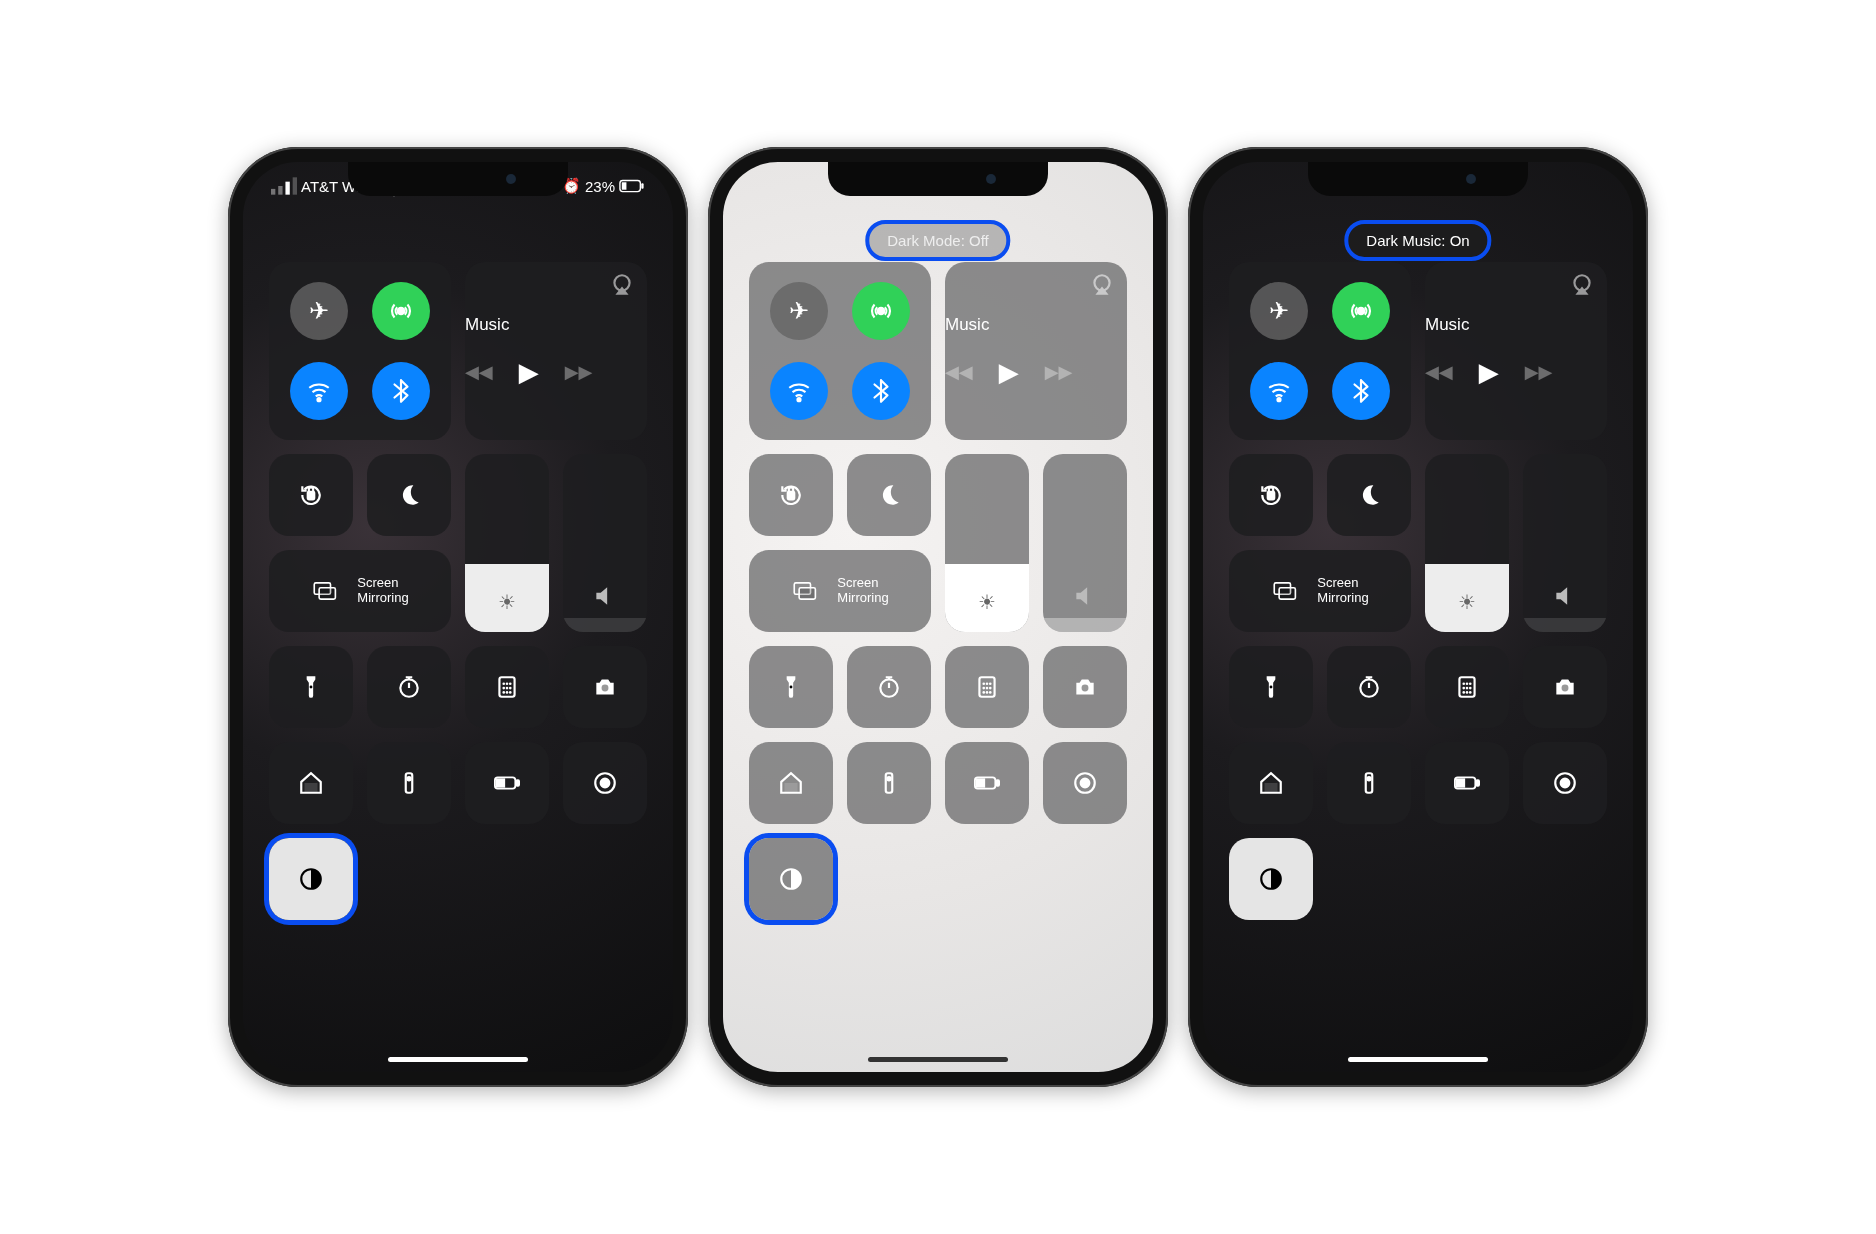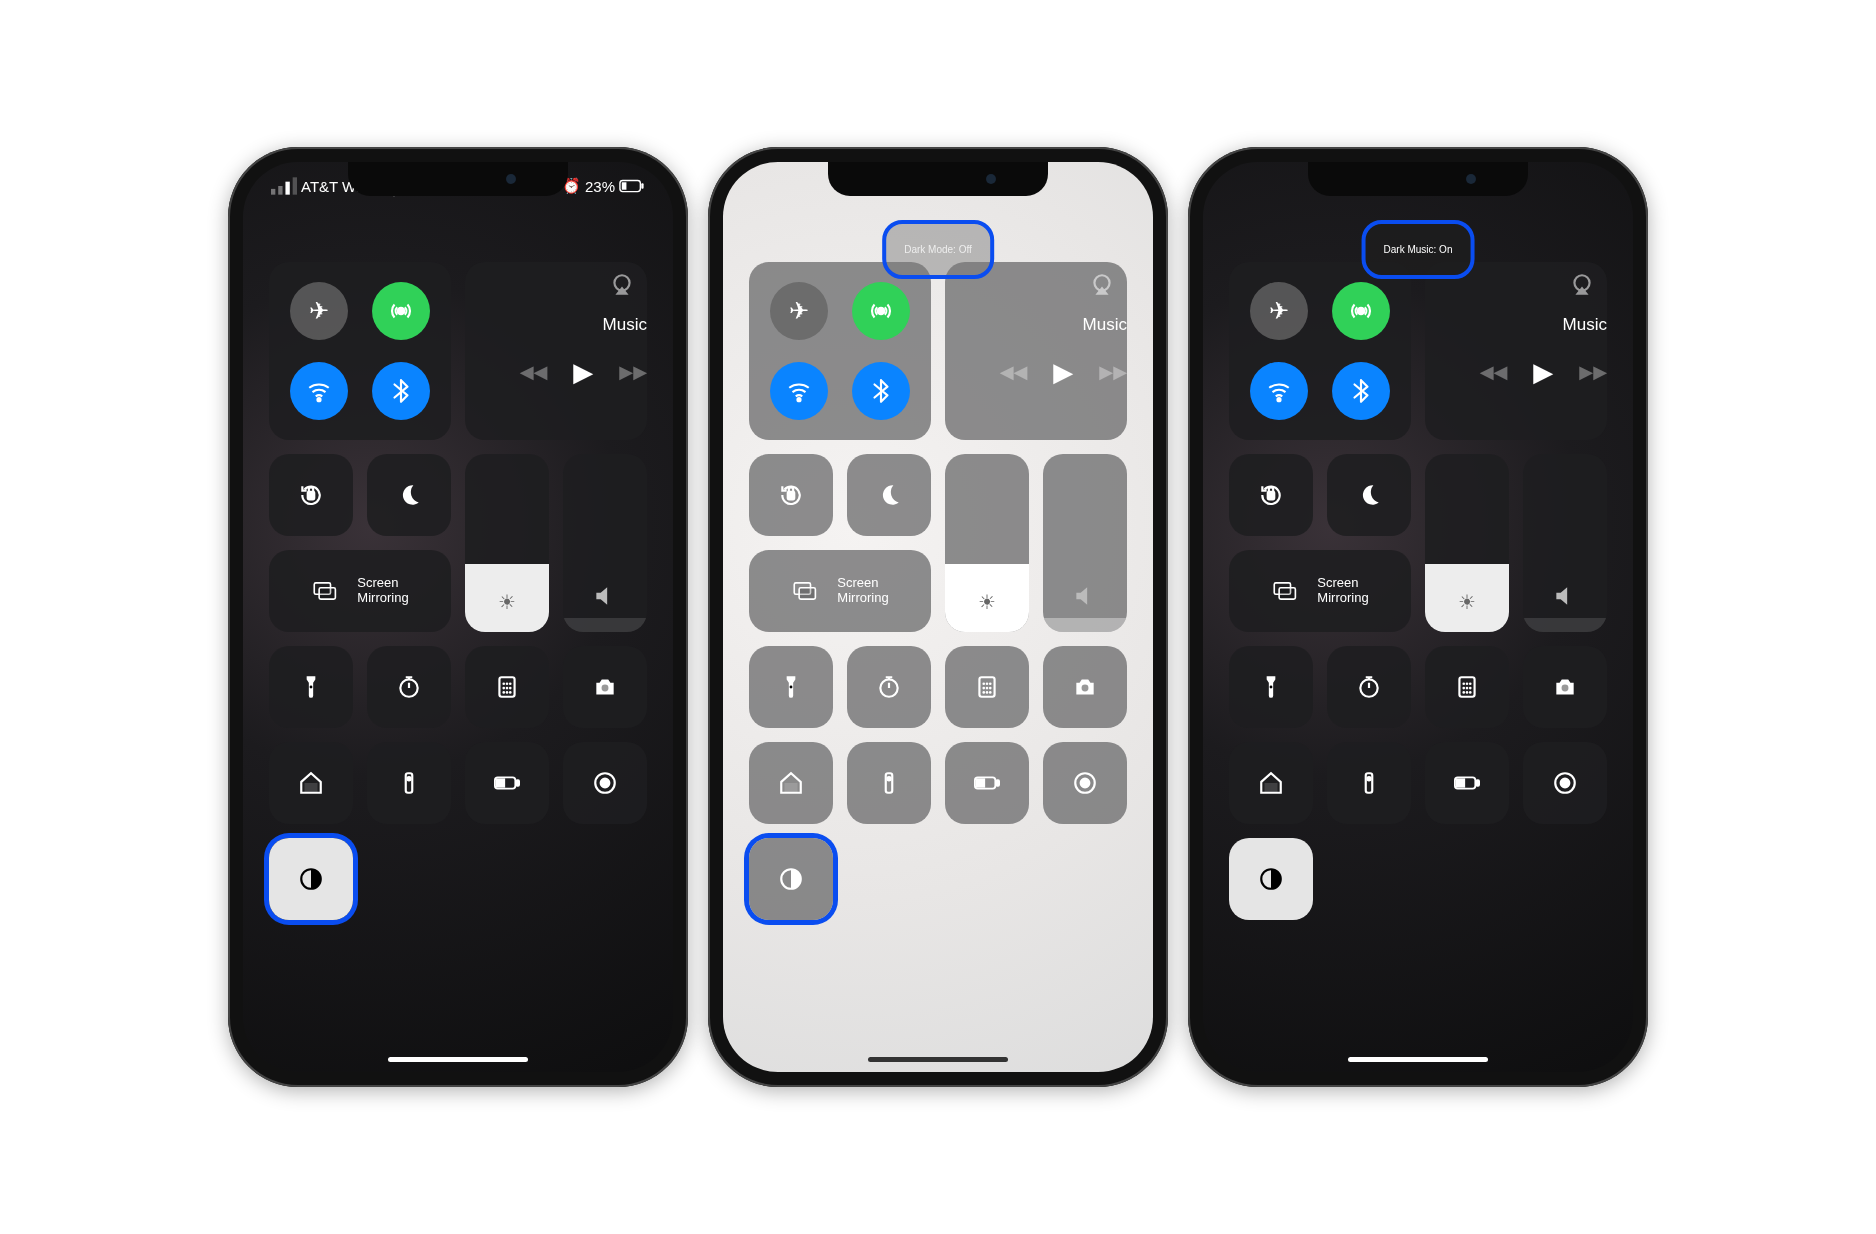--- a/index.html
+++ b/index.html
@@ -54,23 +54,23 @@
     position: absolute; top: 12px; left: 0; right: 0;
     height: 24px; display: flex; justify-content: space-between;
     padding: 0 28px;
     color: #fff; font-size: 15px; font-weight: 500;
     z-index: 40;
   }
   .status-left, .status-right { display:flex; align-items:center; gap:4px; }
   .pill {
     position: absolute;
     top: 58px; left: 50%; transform: translateX(-50%);
-    padding: 20px 18px;
+    padding: 8px 18px;
     border-radius: 20px;
-    font-size: 10px;
+    font-size: 15px;
     z-index: 45;
     border: 4px solid #0a4df0;
     white-space: nowrap;
   }
   .pill.light-mode { background: rgba(120,120,120,.45); color: #eee; }
   .pill.dark-mode  { background: rgba(30,30,30,.7); color: #fff; }
   .cc {
     position: absolute;
     top: 100px; left: 26px; right: 26px;
     display: grid;
@@ -96,21 +96,21 @@
           align-items:center; justify-items:center; width:100%; height:100%; padding:14px; gap:10px;}
   .circ {
     width:58px; height:58px; border-radius:50%;
     display:flex; align-items:center; justify-content:center;
   }
   .circ.grey  { background: rgba(100,100,100,.8); }
   .circ.green { background:#30d158; }
   .circ.blue  { background:#0a84ff; }
 
   
-  .media { display:flex; flex-direction:column; align-items:flex-end; justify-content:center; gap:22px; width:100%; height:100%;}
+  .media { display:flex; flex-direction:column; align-items:flex-start; justify-content:center; gap:22px; width:100%; height:100%;}
   .media-title { font-size:17px; }
   .media-row { display:flex; gap:26px; align-items:center; font-size:22px;}
   .media-row .ff, .media-row .rw { opacity:.35; font-size:18px;}
   .airplay { position:absolute; top:10px; right:12px; opacity:.55; font-size:14px;}
 
   .sm-label {
     font-size:13px; line-height:1.15; text-align:left;
   }
   .sm-wrap { display:flex; align-items:center; gap:20px; }
 

